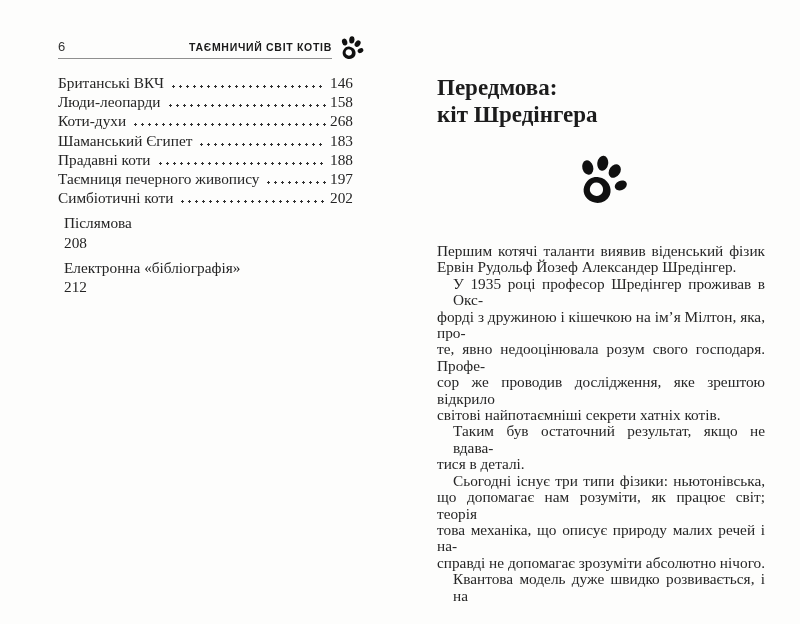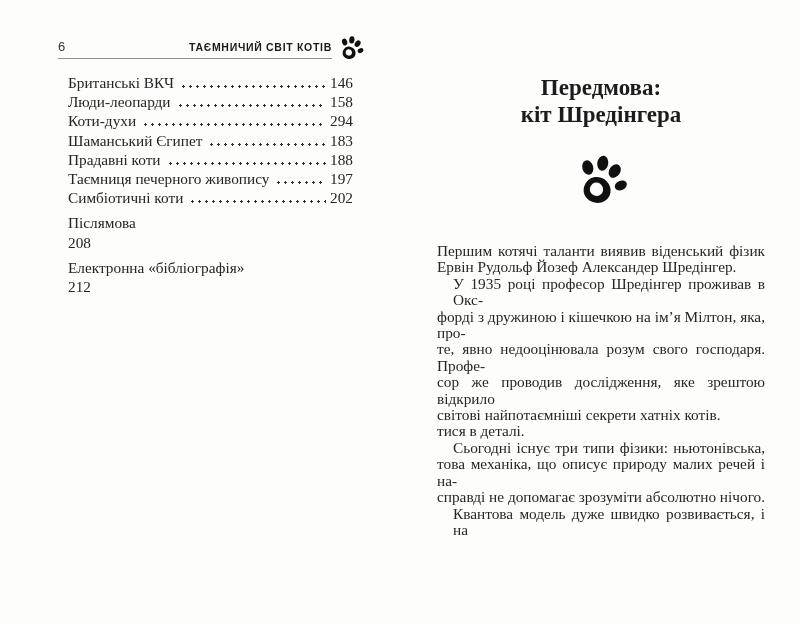--- a/index.html
+++ b/index.html
@@ -25,33 +25,33 @@
   .running-title {
     font-family:"Liberation Sans", sans-serif;
     font-weight:bold; font-size:10.5px; letter-spacing:0.7px;
     color:#1a1a1a; line-height:12px;
   }
   .paw-head { position:absolute; left:280px; top:-4px; width:26px; height:25px; }
 
   .toc { margin-top:14px; width:298px; font-size:15.3px; }
   .toc-row { display:flex; align-items:baseline; line-height:19.2px; }
   .toc-row.spaced { margin-top:6px;flex-direction:column; }
-  .toc-title { white-space:nowrap;margin-left:10px; }
+  .toc-title { white-space:nowrap; }
   .toc-prefix { font-style:italic; margin-right:5px; }
   .leader {
     flex:1; min-width:12px; height:13px;
     margin:0 4px 0 6px;
     background:radial-gradient(circle, #2f2f2f 1.05px, transparent 1.35px) repeat-x left bottom / 7px 3px;
   }
   .toc-page { min-width:26px; }
 
   
   .right-page { position:absolute; left:437px; top:0; width:328px; height:624px; }
   .chapter-title {
-    margin-top:74px; text-align:center;
+    margin-top:74px; 
     font-weight:bold; font-size:23px; line-height:27px; color:#1c1c1c;
   }
   .paw-large { display:block; margin:27px auto 0; width:52px; height:52px; }
   .body-text { margin-top:36px; font-size:15.3px; line-height:16.4px; color:#262626; }
   .bline { text-align:justify; text-align-last:justify; }
   .bline.end { text-align-last:auto; }
   .bline.indent { padding-left:16px; }
 
   .icon-paw { fill:#101010; }
 </style>
@@ -91,21 +91,21 @@
         <span class="toc-page">146</span>
       </div>
       <div class="toc-row">
         <span class="toc-title">Люди-леопарди</span>
         <span class="leader"></span>
         <span class="toc-page">158</span>
       </div>
       <div class="toc-row">
         <span class="toc-title">Коти-духи</span>
         <span class="leader"></span>
-        <span class="toc-page">294</span>
+        <span class="toc-page">268</span>
       </div>
       <div class="toc-row">
         <span class="toc-title">Шаманський Єгипет</span>
         <span class="leader"></span>
         <span class="toc-page">183</span>
       </div>
       <div class="toc-row">
         <span class="toc-title">Прадавні коти</span>
         <span class="leader"></span>
         <span class="toc-page">188</span>
@@ -147,23 +147,25 @@
 
       <div class="bline">Першим котячі таланти виявив віденський фізик</div>
       <div class="bline end">Ервін Рудольф Йозеф Александер Шредінгер.</div>
 
       <div class="bline indent">У 1935 році професор Шредінгер проживав в Окс-</div>
       <div class="bline">форді з дружиною і кішечкою на ім’я Мілтон, яка, про-</div>
       <div class="bline">те, явно недооцінювала розум свого господаря. Профе-</div>
       <div class="bline">сор же проводив дослідження, яке зрештою відкрило</div>
       <div class="bline end">світові найпотаємніші секрети хатніх котів.</div>
 
+      <div class="bline indent">Таким був остаточний результат, якщо не вдава-</div>
       <div class="bline end">тися в деталі.</div>
 
       <div class="bline indent">Сьогодні існує три типи фізики: ньютонівська,</div>
+      <div class="bline">що допомагає нам розуміти, як працює світ; теорія</div>
       <div class="bline">това механіка, що описує природу малих речей і на-</div>
       <div class="bline end">справді не допомагає зрозуміти абсолютно нічого.</div>
 
       <div class="bline indent">Квантова модель дуже швидко розвивається, і на</div>
 
     </div>
   </div>
 
 </div>
 

